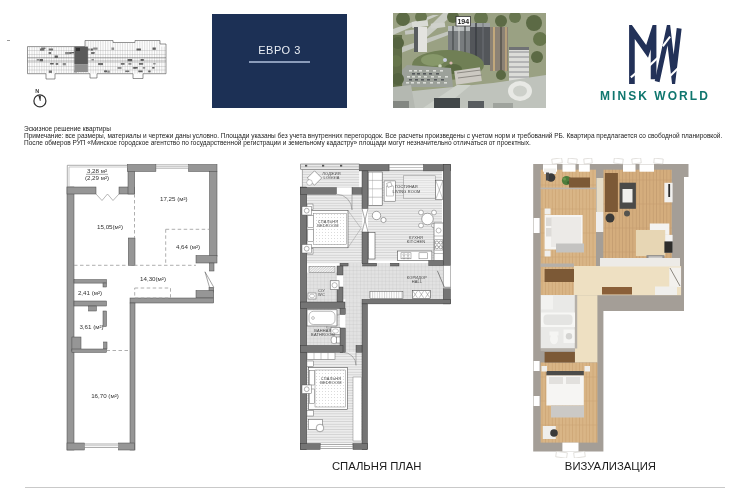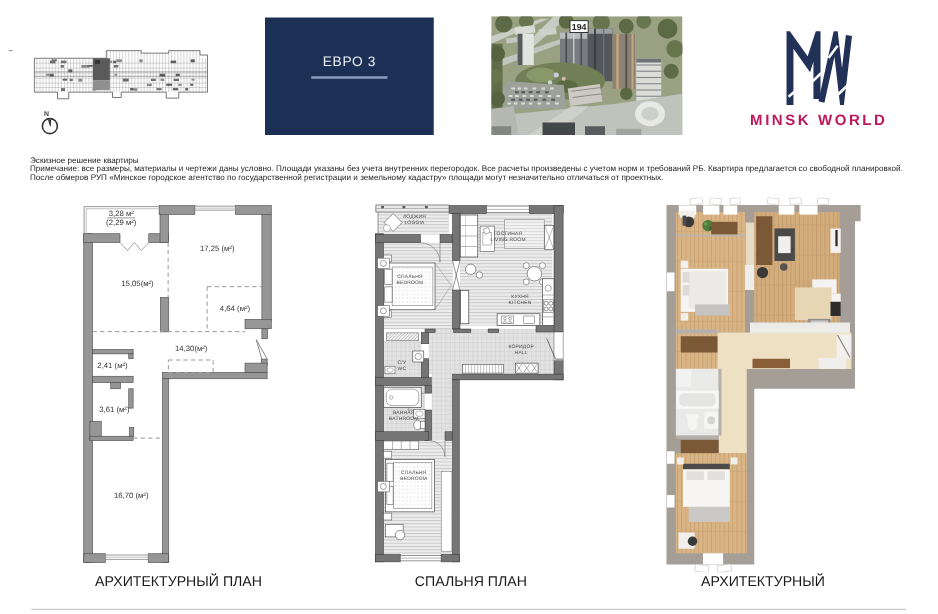--- a/index.html
+++ b/index.html
@@ -215,21 +215,21 @@
 <path d="M30.8,58.5 L43,5.5 L48.8,52.5 L54.9,3.5" stroke-width="5.4"></path>
 </g>
 <g stroke="#ffffff" stroke-width="2.2">
 <line x1="2" y1="54.2" x2="12.5" y2="45.8"></line>
 <line x1="21.5" y1="42.8" x2="33.5" y2="32"></line>
 <line x1="37" y1="22" x2="45" y2="12"></line>
 <line x1="42.5" y1="55" x2="55.5" y2="43"></line>
 </g>
 </svg>
 
-<div class="abs" style="left:655px;top:88.5px;transform:translateX(-50%);font-size:12px;font-weight:bold;letter-spacing:2.05px;color:#be185d;white-space:nowrap;">MINSK WORLD</div>
+<div class="abs" style="left:655px;top:88.5px;transform:translateX(-50%);font-size:12px;font-weight:bold;letter-spacing:2.05px;color:#0f766e;white-space:nowrap;">MINSK WORLD</div>
 
 <div class="abs" style="left:24px;top:124.5px;font-size:6.5px;line-height:7.1px;color:#222;white-space:nowrap;">
 Эскизное решение квартиры<br>
 Примечание: все размеры, материалы и чертежи даны условно. Площади указаны без учета внутренних перегородок. Все расчеты произведены с учетом норм и требований РБ. Квартира предлагается со свободной планировкой.<br>
 После обмеров РУП «Минское городское агентство по государственной регистрации и земельному кадастру» площади могут незначительно отличаться от проектных.
 </div>
 
 <svg id="plan1" class="abs" style="left:55px;top:160px" width="175" height="295" viewBox="55 160 175 295">
 <g fill="#969696" stroke="#4a4a4a" stroke-width="0.5">
 
@@ -692,21 +692,20 @@
 
 <rect x="541.5" y="366" width="5.5" height="5.5" fill="#f0efec"></rect>
 <rect x="584.5" y="366" width="5.5" height="5.5" fill="#f0efec"></rect>
 
 <rect x="551" y="405.5" width="33" height="12" fill="#cbc9c6"></rect>
 
 <rect x="542.8" y="426" width="13" height="13" fill="#f0efec"></rect>
 <circle cx="554" cy="433" r="3.8" fill="#3a3a39"></circle>
 </svg>
 
-<div class="cap" style="left:142.8px;top:459.5px;">АРХИТЕКТУРНЫЙ ПЛАН</div>
 
 <div class="cap" style="left:376.7px;top:459.5px;">СПАЛЬНЯ ПЛАН</div>
 
-<div class="cap" style="left:610.4px;top:459.5px;">АРХИТЕКТУРНЫЙ</div>
+<div class="cap" style="left:610.4px;top:459.5px;">ВИЗУАЛИЗАЦИЯ</div>
 
 <div class="abs" style="left:25px;top:487px;width:700px;height:1px;background:#c9c9c9;"></div>
 
 </div>
 
 </body></html>

